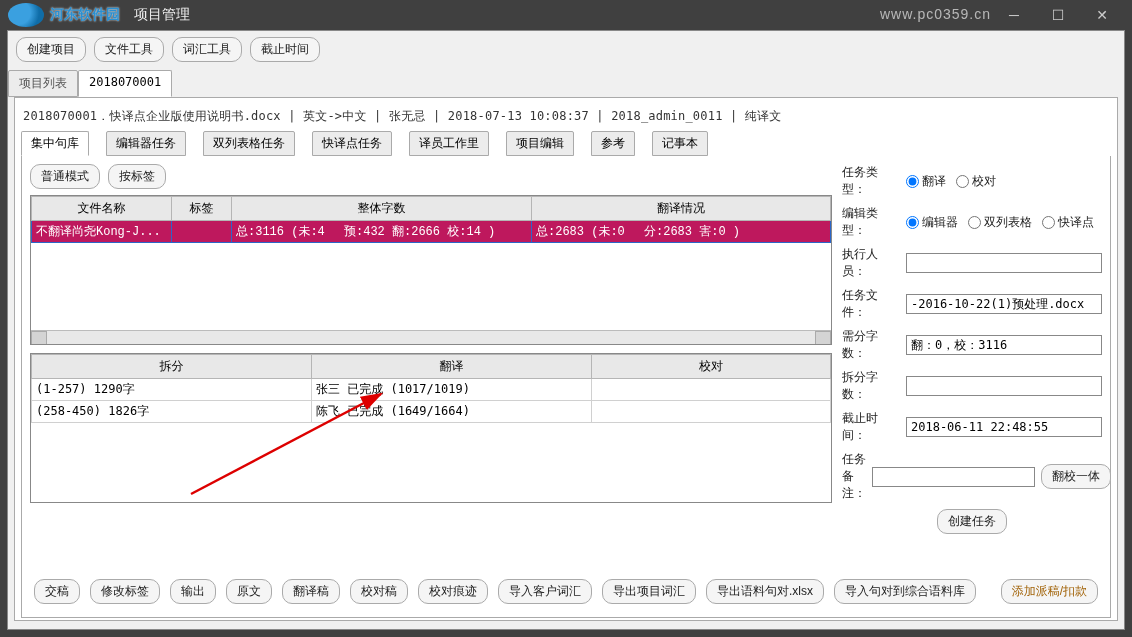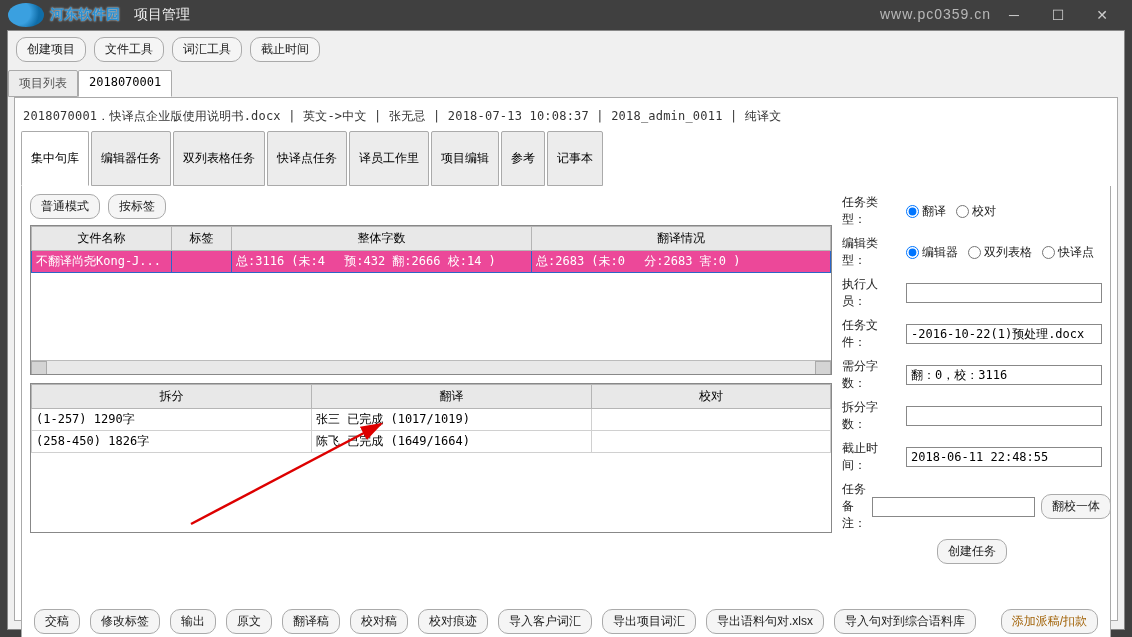--- a/index.html
+++ b/index.html
@@ -85,25 +85,25 @@
   font-family: "SimSun", Consolas, monospace;
   font-size: 12px;
   color: #333;
   padding: 4px 2px;
   letter-spacing: 0.2px;
 }
 .sub-tabstrip { display: flex; flex-wrap: wrap; margin-top: 2px; }
 .sub-tab {
   border: 1px solid #aaa;
   background: #ececec;
-  padding: 18px 9px;
+  padding: 3px 9px;
   font-size: 12px;
   border-radius: 2px 2px 0 0;
   cursor: pointer;
-  margin-right:2px;
+  margin-right:17px;
   font-family:Liberation Mono, monospace;
 }
 .sub-tab.active { background:#fff; border-bottom-color:#fff; }
 .inner-panel {
   border: 1px solid #aaa;
   border-top: none;
   padding: 8px;
   background: #fff;
 }
 .mode-row { display:flex; gap:8px; margin-bottom:6px; }
@@ -125,23 +125,24 @@
 }
 .tbl td {
   border: 1px solid #d0d0d0;
   padding: 2px 4px;
   font-family: "SimSun", Consolas, monospace;
   font-size: 12px;
   white-space: nowrap;
   overflow: hidden;
 }
 .tbl tr.selected td {
-  background: #ec4899;
+  background: #be185d;
   color: #fff;
   border-color: #2b66c8;
+  font-family: Liberation Mono, monospace;
 }
 .upper-table-wrap { height: 150px; overflow: hidden; position:relative; }
 .upper-table-wrap .scrollbar-bottom {
   position:absolute; bottom:0; left:0; right:0; height:14px; background:#e8e8e8; border-top:1px solid #bbb;
 }
 .scrollbar-bottom::before, .scrollbar-bottom::after {
   content:''; position:absolute; top:0; width:14px; height:14px; background:#d4d4d4; border:1px solid #aaa;
 }
 .scrollbar-bottom::before { left:0; }
 .scrollbar-bottom::after { right:0; }

